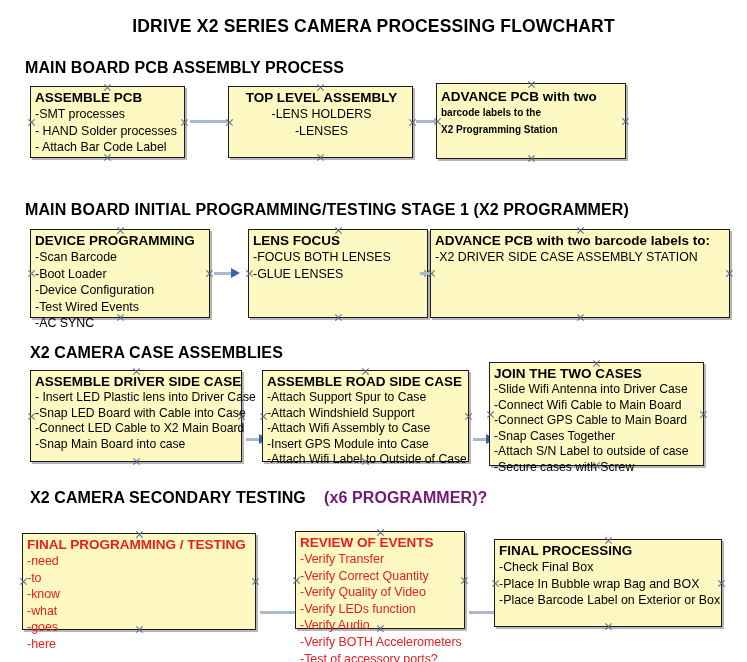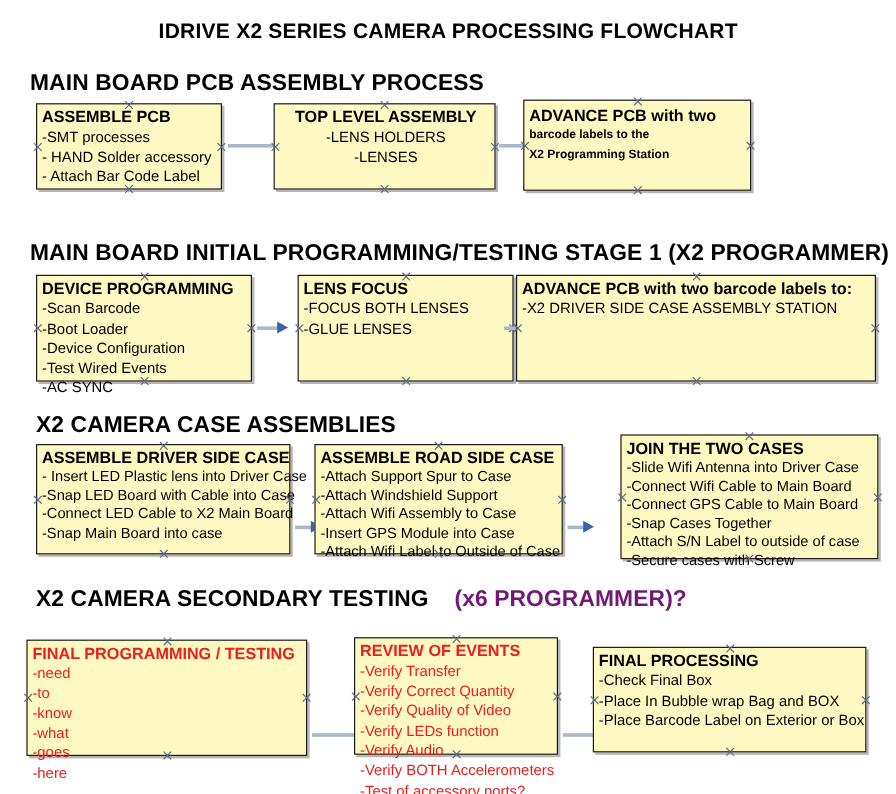--- a/index.html
+++ b/index.html
@@ -25,21 +25,21 @@
     top: 16px;
     width: 747px;
     text-align: center;
     font-size: 17.5px;
     font-weight: bold;
     letter-spacing: 0.2px;
     color: #000;
   }
   .section-head {
     position: absolute;
-    font-size: 19px;
+    font-size: 16px;
     font-weight: bold;
     color: #000;
     white-space: nowrap;
     letter-spacing: 0.1px;
   }
   .section-head .accent {
     color: #701a75;
   }
   
   .pbox {
@@ -125,21 +125,21 @@
   <div class="doc-title">IDRIVE X2  SERIES CAMERA PROCESSING FLOWCHART</div>
 
   <div class="section-head" style="left:25px; top:59px;">
     <span>MAIN BOARD PCB ASSEMBLY PROCESS</span>
   </div>
 
   <div class="pbox" style="left:30px; top:86px; width:155px; height:72px;">
     <div class="inner">
       <div class="btitle">ASSEMBLE PCB</div>
       <div class="bline">-SMT processes</div>
-      <div class="bline">- HAND Solder accessory</div>
+      <div class="bline">- HAND Solder processes</div>
       <div class="bline">- Attach Bar Code Label</div>
     </div>
     <span class="xh" style="left:50%; top:0;"></span>
     <span class="xh" style="left:50%; top:100%;"></span>
     <span class="xh" style="left:0; top:50%;"></span>
     <span class="xh" style="left:100%; top:50%;"></span>
   </div>
 
   <div class="conn" style="left:190px; top:120px; width:40px;">
     <span class="head"></span>
@@ -257,21 +257,21 @@
     <span class="xh" style="left:50%; top:0;"></span>
     <span class="xh" style="left:50%; top:100%;"></span>
     <span class="xh" style="left:0; top:50%;"></span>
     <span class="xh" style="left:100%; top:50%;"></span>
   </div>
 
   <div class="conn" style="left:473px; top:438px; width:14px;">
     <span class="head"></span>
   </div>
 
-  <div class="pbox tight" style="left:517px; top:362px; width:215px; height:104px;">
+  <div class="pbox tight" style="left:489px; top:362px; width:215px; height:104px;">
     <div class="inner">
       <div class="btitle">JOIN THE TWO CASES</div>
       <div class="bline">-Slide Wifi Antenna into Driver Case</div>
       <div class="bline">-Connect Wifi Cable to Main Board</div>
       <div class="bline">-Connect GPS Cable to Main Board</div>
       <div class="bline">-Snap Cases Together</div>
       <div class="bline">-Attach S/N Label to outside of case</div>
       <div class="bline">-Secure cases with Screw</div>
     </div>
     <span class="xh" style="left:50%; top:0;"></span>

